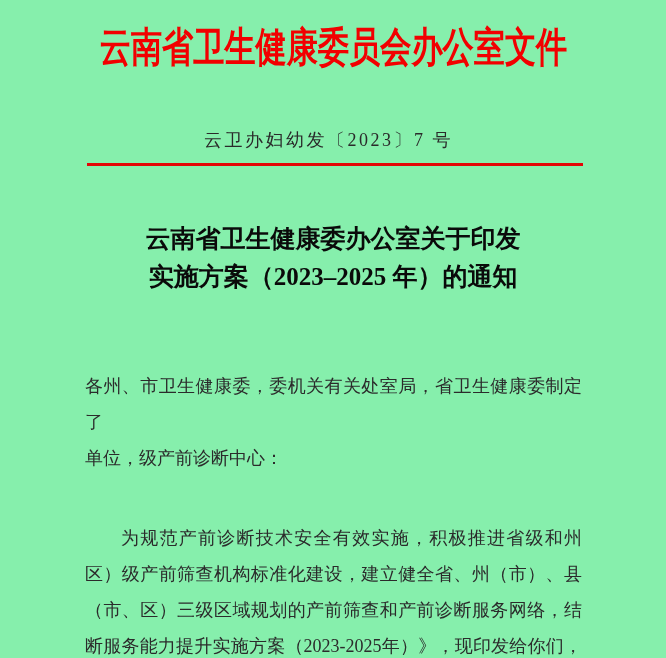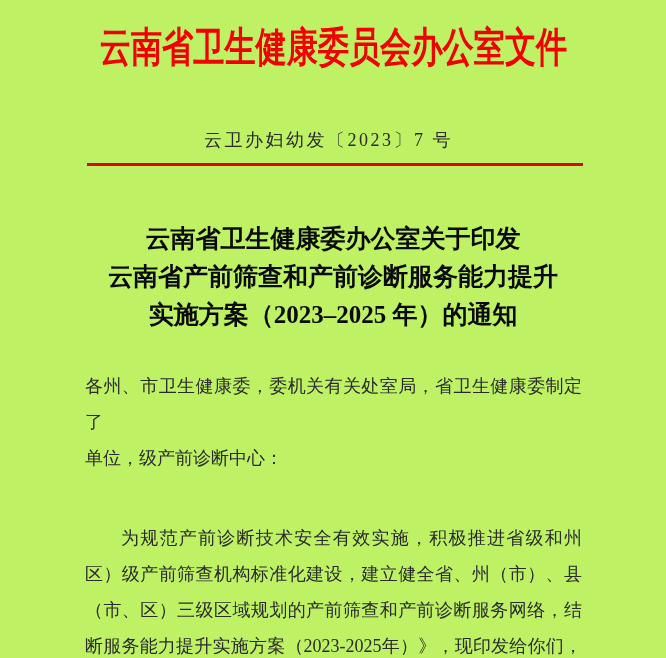--- a/index.html
+++ b/index.html
@@ -4,21 +4,21 @@
 <style>
   html, body {
     margin: 0;
     padding: 0;
     background: #ffffff;
   }
   .page {
     position: relative;
     width: 666px;
     height: 658px;
-    background: #bef264;
+    background: #86efac;
     overflow: hidden;
     font-family: "Liberation Serif", serif;
   }
   
   .org-header {
     position: absolute;
     top: 24px;
     left: 0;
     width: 666px;
     text-align: center;
@@ -103,21 +103,20 @@
   <div class="org-header">
     <span class="org-header-inner">云南省卫生健康委员会办公室文件</span>
   </div>
 
   <div class="doc-number">云卫办妇幼发〔2023〕7 号</div>
 
   <div class="red-rule"></div>
 
   <div class="doc-title">
     <div class="title-line">云南省卫生健康委办公室关于印发</div>
-    <div class="title-line">云南省产前筛查和产前诊断服务能力提升</div>
     <div class="title-line">实施方案（2023–2025 年）的通知</div>
   </div>
 
   <div class="body-block">
     <div class="body-line just">各州、市卫生健康委，委机关有关处室局，省卫生健康委制定了</div>
     <div class="body-line">单位，级产前诊断中心：</div>
     <div class="body-line just indent">为规范产前诊断技术安全有效实施，积极推进省级和州</div>
     <div class="body-line just">区）级产前筛查机构标准化建设，建立健全省、州（市）、县</div>
     <div class="body-line just">（市、区）三级区域规划的产前筛查和产前诊断服务网络，结</div>
     <div class="body-line just">断服务能力提升实施方案（2023-2025年）》，现印发给你们，</div>

